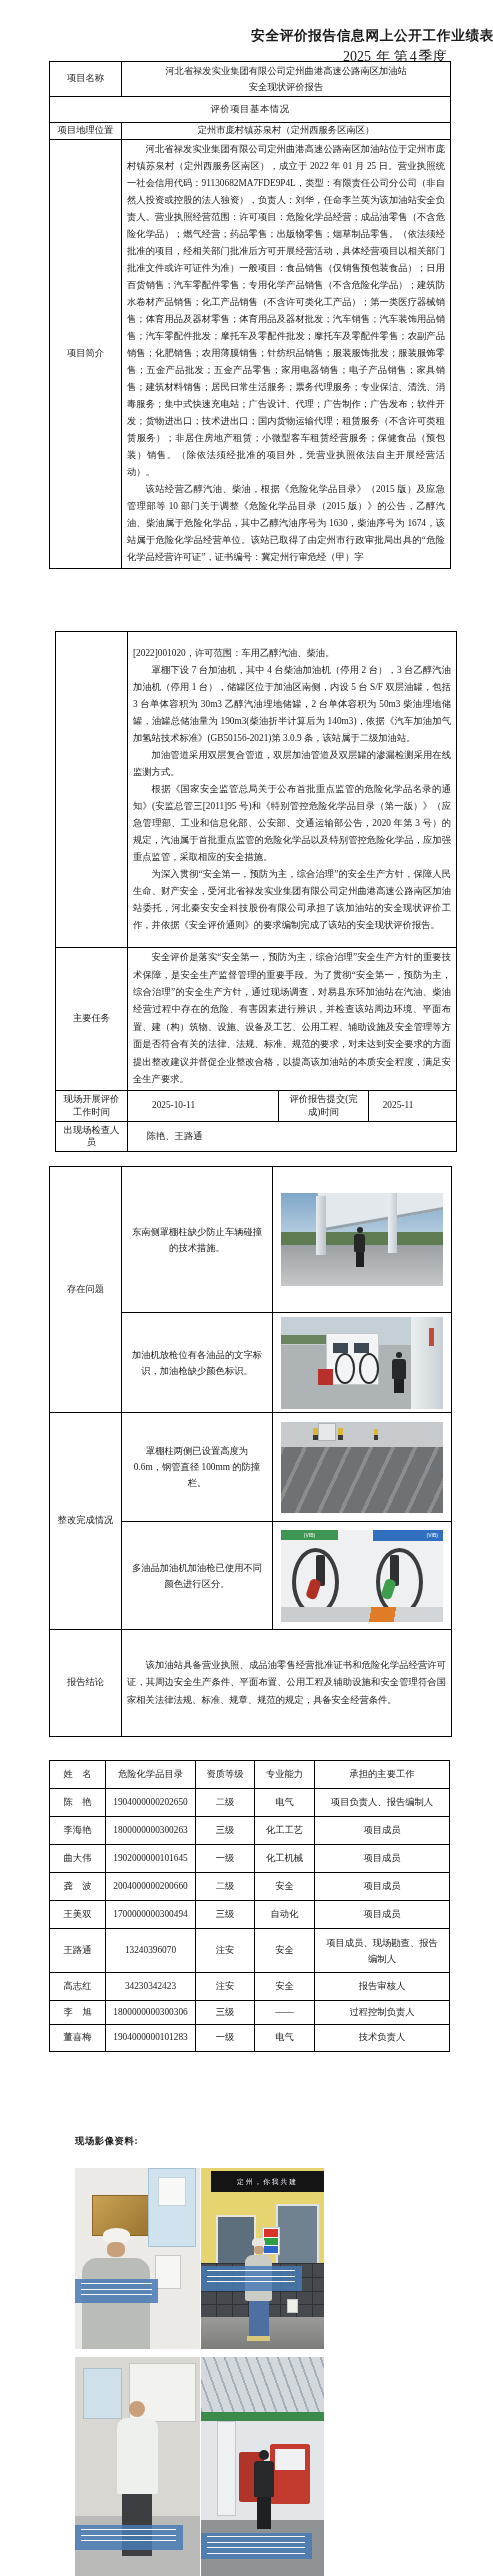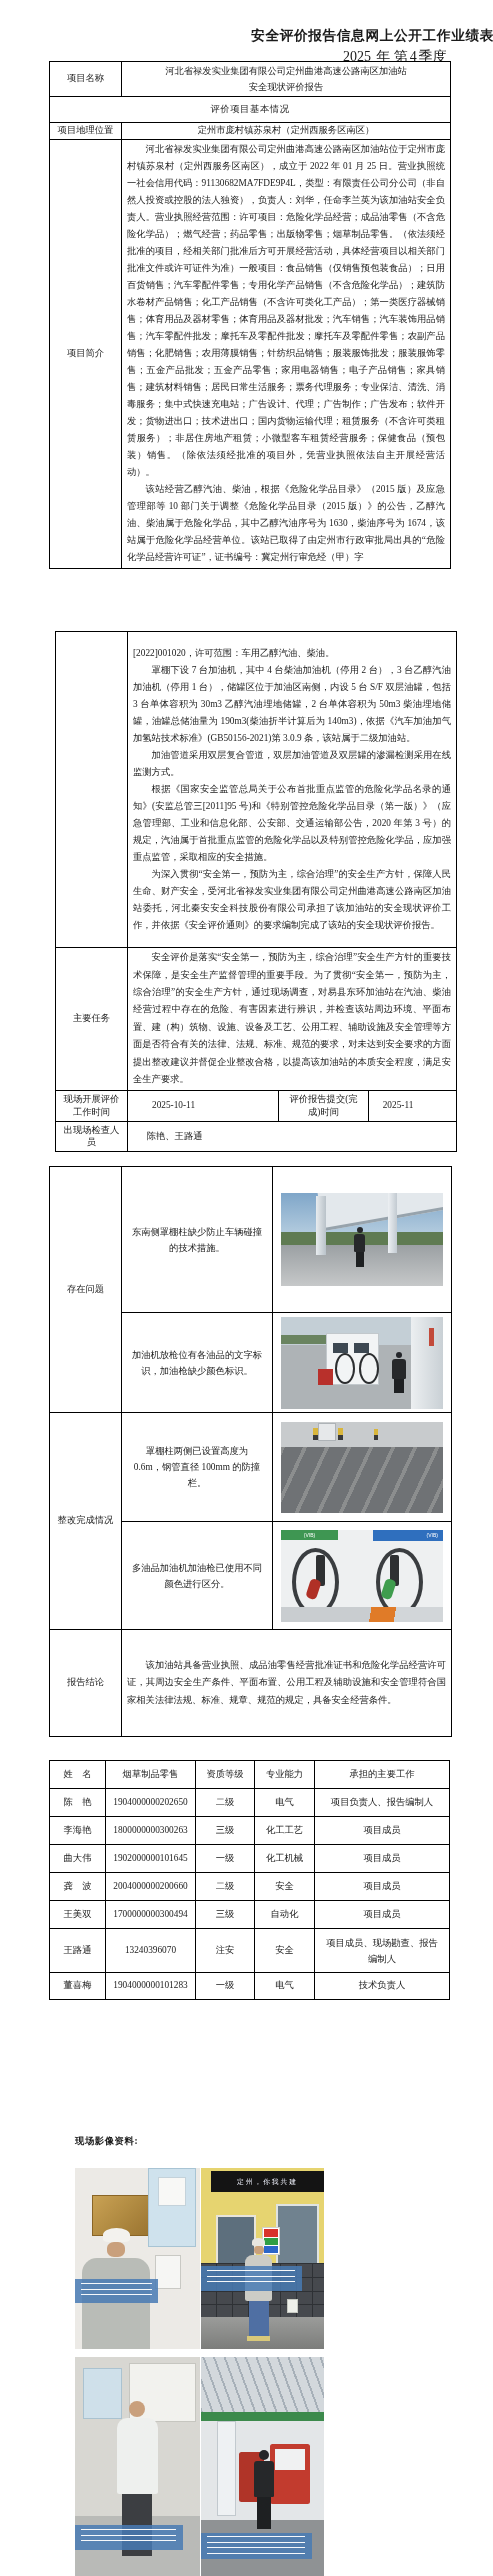--- a/index.html
+++ b/index.html
@@ -222,21 +222,21 @@
   <colgroup>
       <col style="width:56px">
       <col style="width:90px">
       <col style="width:59px">
       <col style="width:60px">
       <col style="width:135px">
     </colgroup>
   <tbody>
   <tr style="height:28px">
     <td class="ctr">姓　名</td>
-    <td class="ctr">烟草制品零售</td>
+    <td class="ctr">危险化学品目录</td>
     <td class="ctr">资质等级</td>
     <td class="ctr">专业能力</td>
     <td class="ctr">承担的主要工作</td>
   </tr>
   <tr style="height:28px">
     <td class="ctr">陈　艳</td>
     <td class="ctr">1904000000202650</td>
     <td class="ctr">二级</td>
     <td class="ctr">电气</td>
     <td class="ctr">项目负责人、报告编制人</td>
@@ -268,20 +268,34 @@
     <td class="ctr">三级</td>
     <td class="ctr">自动化</td>
     <td class="ctr">项目成员</td>
   </tr>
   <tr style="height:44px">
     <td class="ctr">王路通</td>
     <td class="ctr">13240396070</td>
     <td class="ctr">注安</td>
     <td class="ctr">安全</td>
     <td class="ctr" style="line-height:16px;padding:1.2px 11.2px">项目成员、现场勘查、报告编制人</td>
+  </tr>
+  <tr style="height:28px">
+    <td class="ctr">高志红</td>
+    <td class="ctr">34230342423</td>
+    <td class="ctr">注安</td>
+    <td class="ctr">安全</td>
+    <td class="ctr">报告审核人</td>
+  </tr>
+  <tr style="height:24px">
+    <td class="ctr">李　旭</td>
+    <td class="ctr">1800000000300306</td>
+    <td class="ctr">三级</td>
+    <td class="ctr">——</td>
+    <td class="ctr">过程控制负责人</td>
   </tr>
   <tr style="height:27px">
     <td class="ctr">董喜梅</td>
     <td class="ctr">1904000000101283</td>
     <td class="ctr">一级</td>
     <td class="ctr">电气</td>
     <td class="ctr">技术负责人</td>
   </tr>
 </tbody>
   </table>

